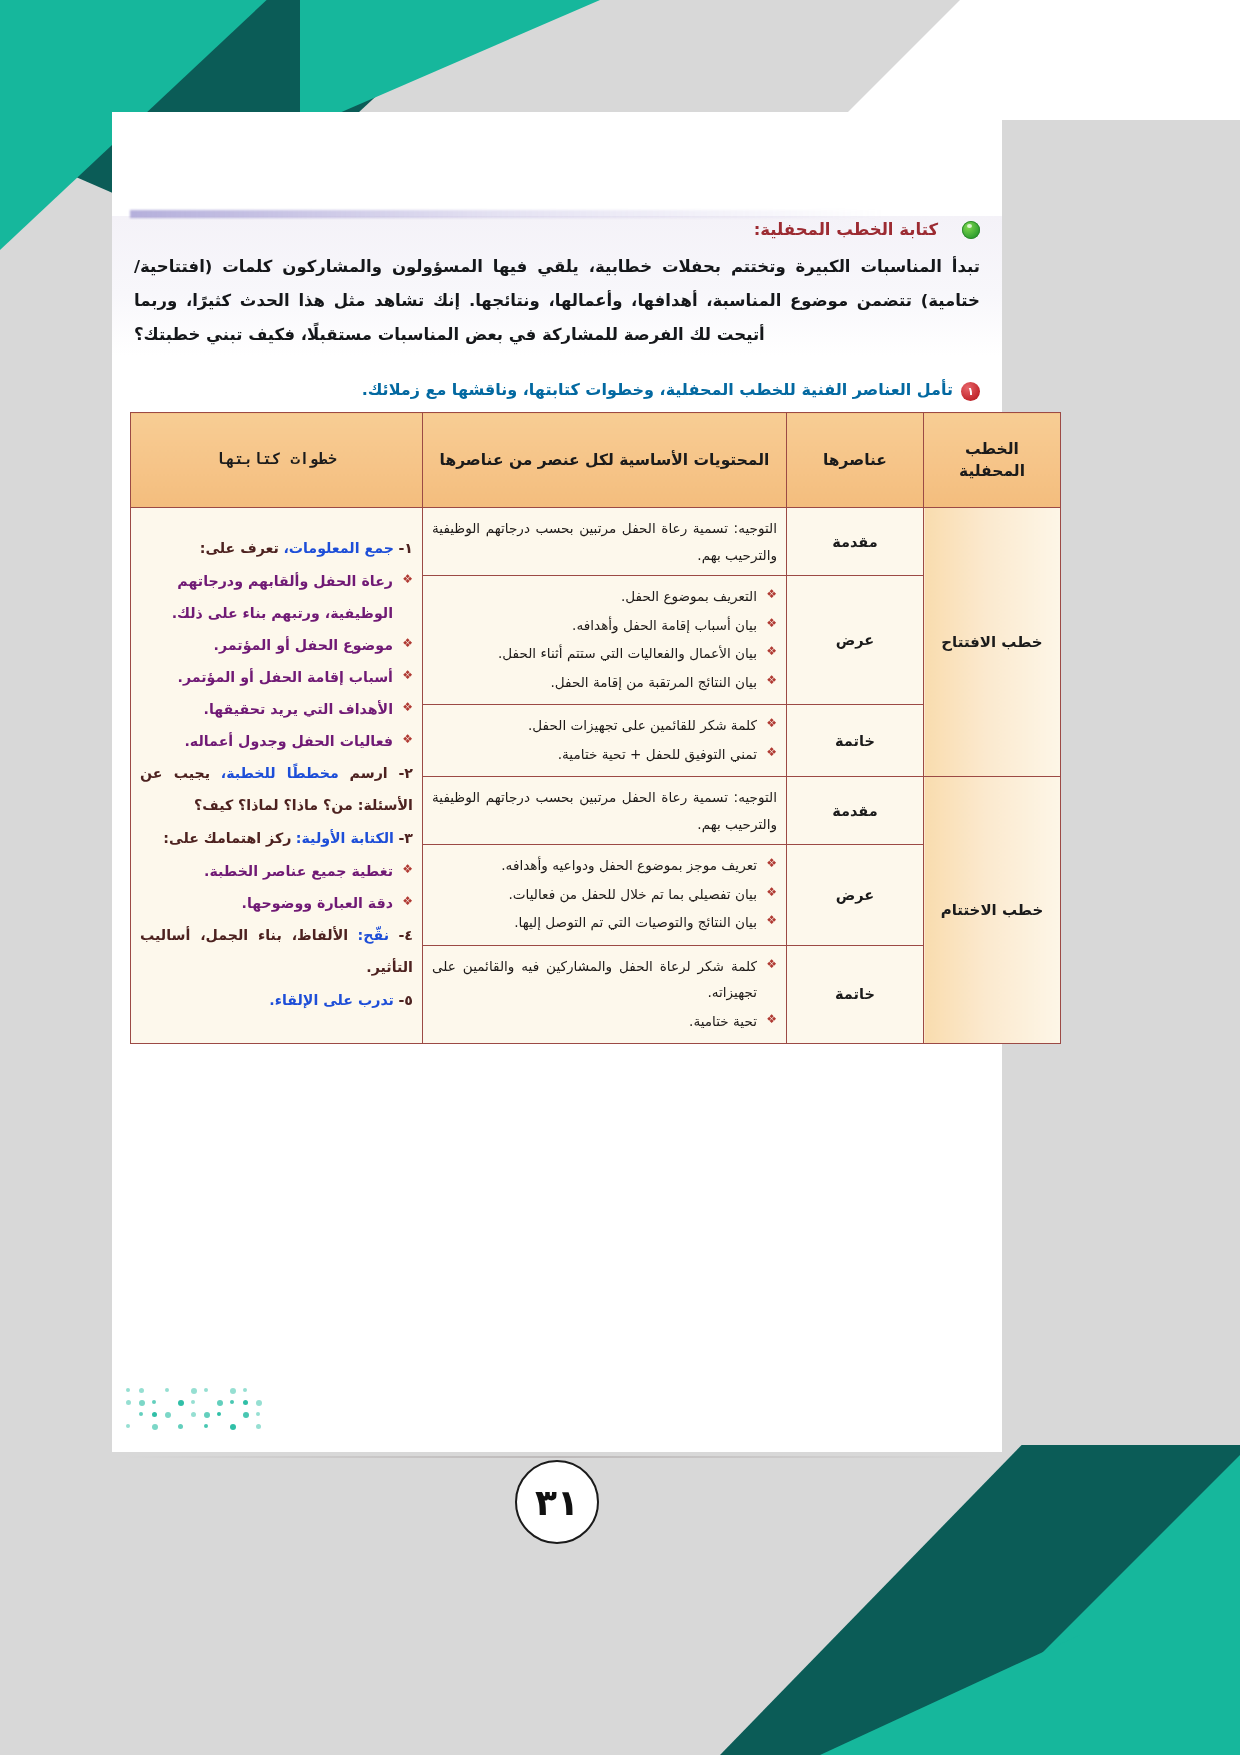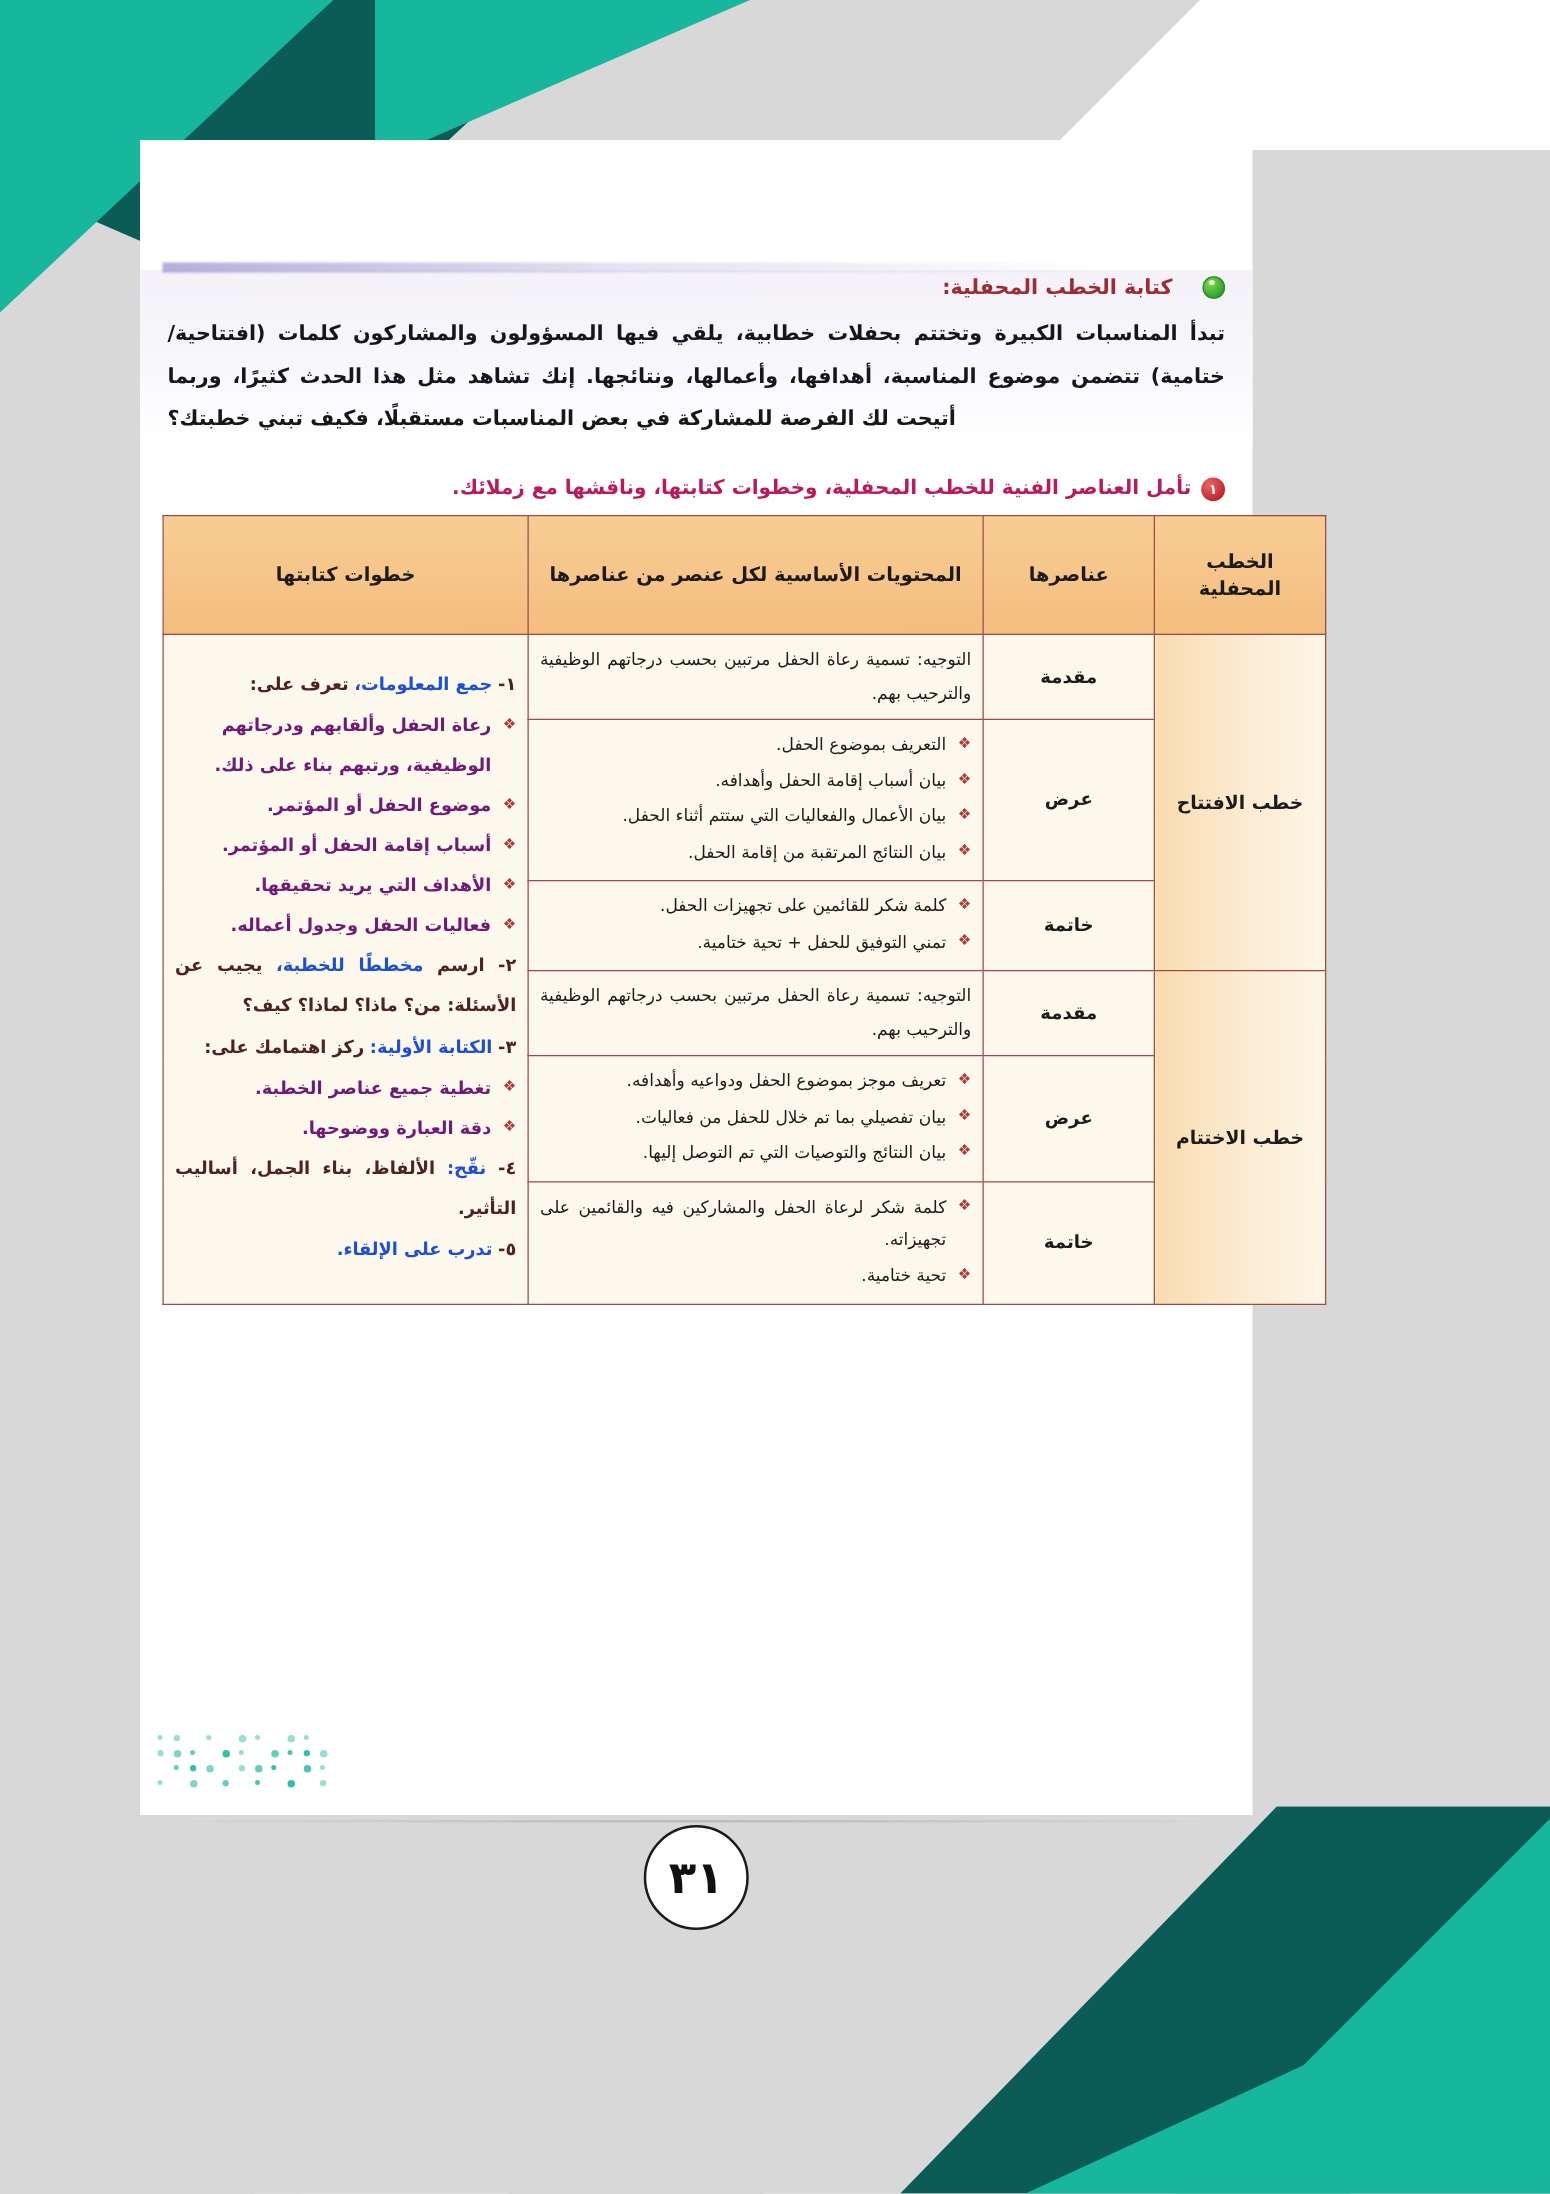--- a/index.html
+++ b/index.html
@@ -109,21 +109,21 @@
     display:flex;align-items:flex-start;gap:8px;direction:rtl;
   }
   .num-badge{
     width:19px;height:19px;border-radius:50%;
     background:radial-gradient(circle at 35% 30%,#e8656a,#c2272d 70%,#9a1d22);
     color:#ffffff;font-size:11px;font-weight:bold;
     display:flex;align-items:center;justify-content:center;
     flex:0 0 auto;margin-top:2px;
   }
   .task-text{
-    color:#be185d;font-weight:bold;font-size:16px;white-space:nowrap;margin-left:40px;
+    color:#0369a1;font-weight:bold;font-size:16px;white-space:nowrap;margin-left:40px;
   }
 
   
   table.tbl{
     position:absolute;left:18px;top:300px;
     width:854px;
     border-collapse:collapse;
     direction:rtl;
     table-layout:fixed;
   }
@@ -133,21 +133,21 @@
     padding:7px 9px;
   }
   thead th{
     background:linear-gradient(180deg,#f7cd94 0%,#f6c488 55%,#f3bd7d 100%);
     color:#1b1b1b;font-size:15.5px;font-weight:bold;
     text-align:center;height:80px;line-height:1.45;
   }
   th.c-khutab{width:118px;}
   th.c-anasir{width:118px;}
   th.c-muhtawayat{width:345px;}
-  th.c-khutuwat{width:273px;}
+  th.c-khutuwat{width:273px;font-family:Liberation Mono, monospace;}
 
   td.cell{
     background:#fdf8ec;
     color:#1e1a18;font-size:13.6px;line-height:1.95;
     text-align:justify;
   }
   td.anasir{
     background:#fdf8ec;text-align:center;font-size:14.5px;font-weight:bold;color:#1b1b1b;
   }
   td.khutab{

